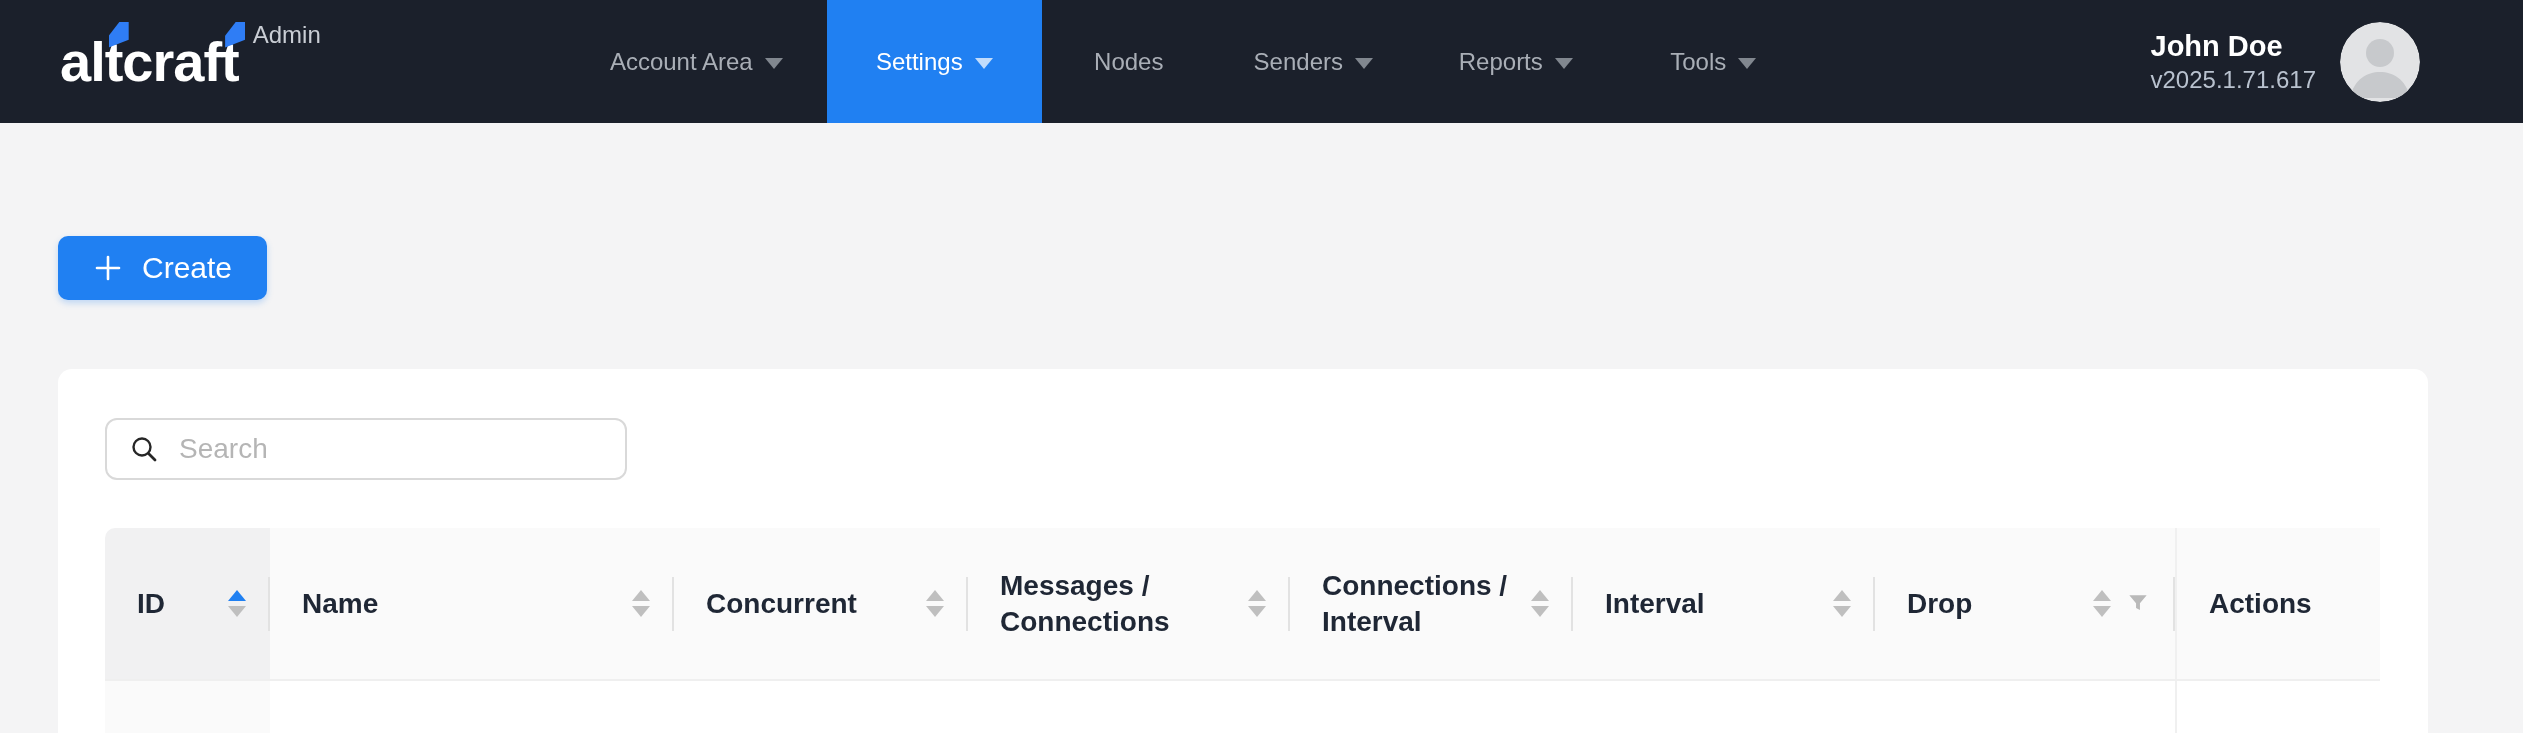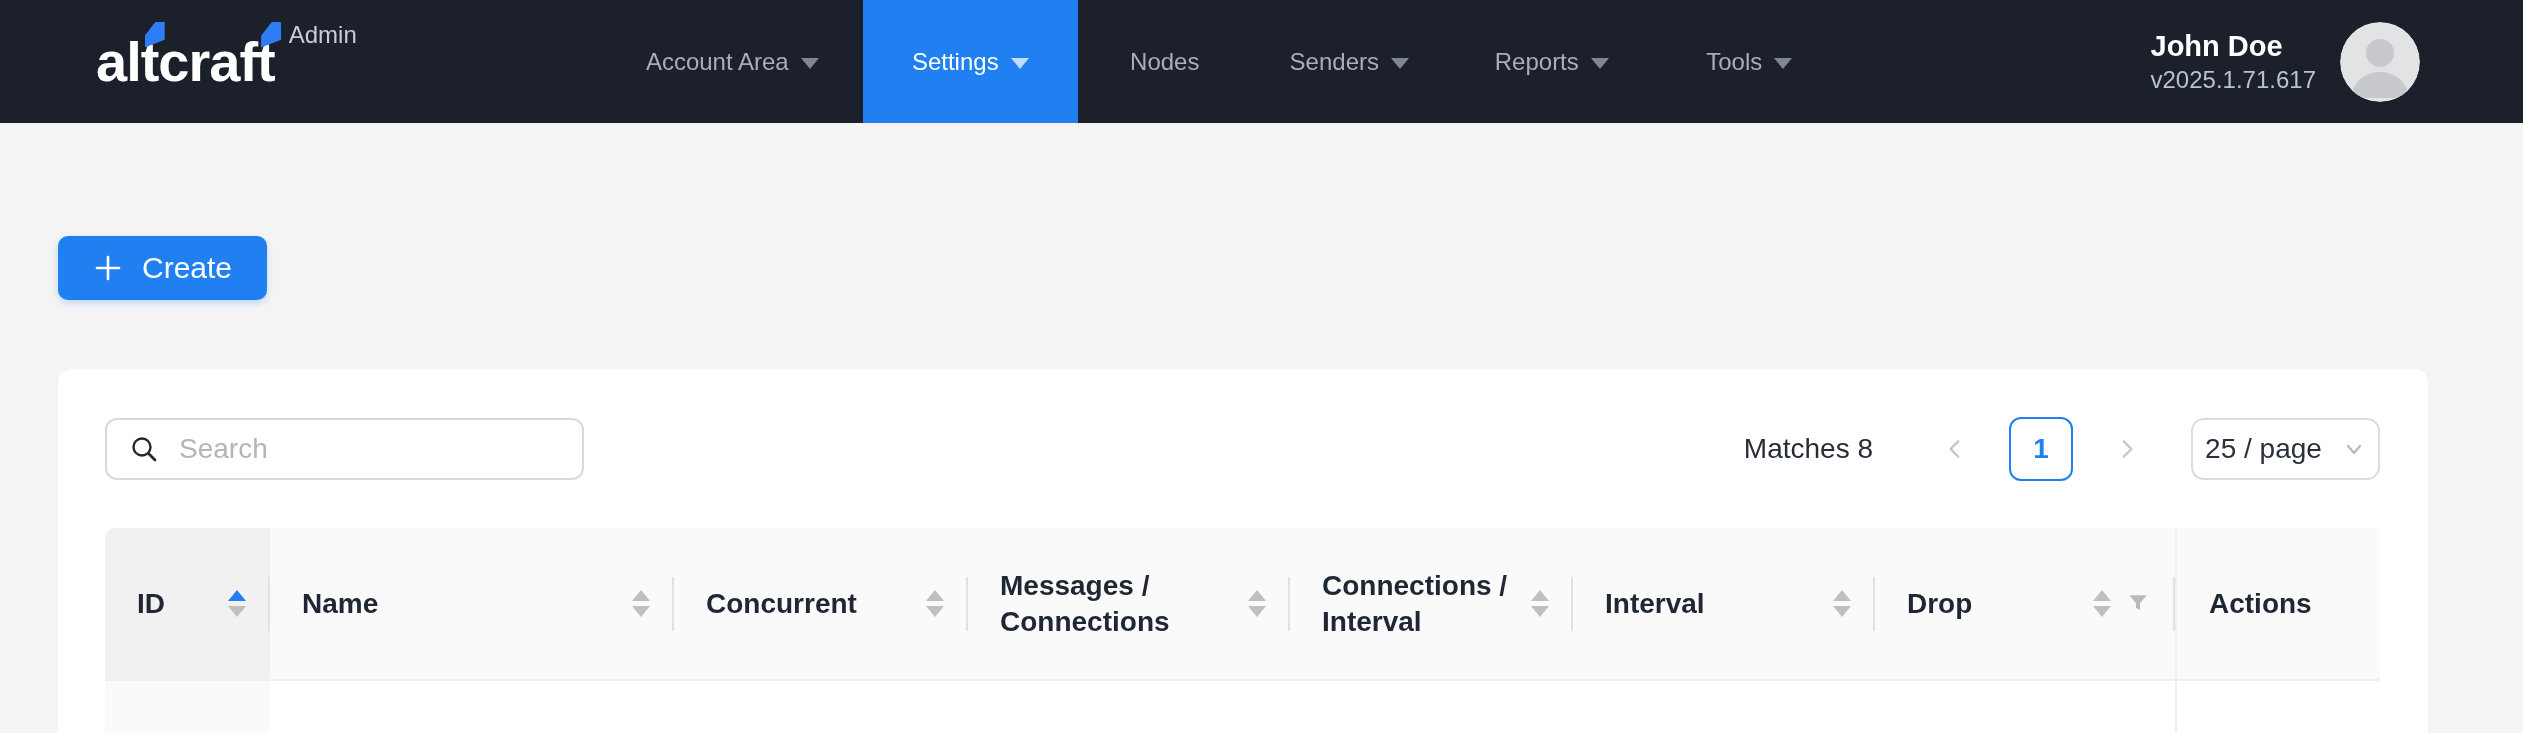--- a/index.html
+++ b/index.html
@@ -1,21 +1,21 @@
 <!DOCTYPE html>
 <html><head>
 <meta charset="utf-8">
 <style>
   * { margin:0; padding:0; box-sizing:border-box; }
   html,body { margin:0; padding:0; }
   body { font-family:"Liberation Sans", sans-serif; }
   .screen { position:relative; width:2523px; height:733px; background:#f4f4f5; overflow:hidden; }
 
   
-  .topnav { display:flex; align-items:stretch; height:123px; background:#1b202b; padding-left:96px; padding-right:103px; }
+  .topnav { display:flex; align-items:stretch; height:123px; background:#1b202b; padding-left:60px; padding-right:103px; }
   .logo-wrap { display:flex; align-items:center; }
   .logo { position:relative; color:#ffffff; font-size:56px; font-weight:700; letter-spacing:-1px; line-height:1; }
   .logo .lt { position:relative; display:inline-block; }
   .logo .lt::before { content:""; position:absolute; left:4px; top:-12px; width:20px; height:26px;
     background:#2f7df5; clip-path:polygon(0 100%, 100% 70%, 100% 0, 55% 0, 0 55%); }
   .logo-suffix { color:#c9cdd4; font-size:24px; font-weight:400; margin-left:14px; margin-bottom:26px; align-self:center; position:relative; top:-14px; }
   .menu { display:flex; align-items:stretch; margin-left:245px; }
   .menu-item { display:flex; align-items:center; justify-content:center; gap:12px; color:#a9aeb6; font-size:24px; cursor:pointer; }
   .menu-item.active { background:#2080f2; color:#ffffff; }
   .caret-down { width:0; height:0; border-left:9px solid transparent; border-right:9px solid transparent; border-top:11px solid currentColor; opacity:.72; margin-top:4px; }
@@ -29,21 +29,21 @@
   .page-head { display:flex; align-items:center; justify-content:space-between; margin:0 95px 0 58px; padding-top:57px; height:233px; padding-bottom:0; align-items:center; }
   .page-title { font-size:59px; font-weight:700; color:#222b3a; letter-spacing:-0.5px; padding-left:2px; }
   .btn-create { display:flex; align-items:center; gap:19px; height:64px; padding:0 35px; background:#2080f2; color:#ffffff;
     font-size:30px; border:none; border-radius:10px; cursor:pointer; box-shadow:0 3px 6px rgba(32,128,242,.25); font-family:"Liberation Sans", sans-serif; }
 
   
   .card { margin:13px 95px 0 58px; background:#ffffff; border-radius:14px 14px 0 0; padding:48px 48px 0 47px; height:500px; }
 
   
   .toolbar { display:flex; align-items:center; justify-content:space-between; height:64px; }
-  .search-box { position:relative; width:479px; height:62px; }
+  .search-box { position:relative; width:522px; height:62px; }
   .search-box input { width:100%; height:100%; border:2px solid #d9d9d9; border-radius:12px; padding:0 20px 0 72px;
     font-size:28px; color:#2a2f38; outline:none; font-family:"Liberation Sans", sans-serif; background:#ffffff; }
   .search-box input::placeholder { color:#b5b5b5; }
   .search-icon { position:absolute; left:24px; top:16px; }
   .toolbar-right { display:flex; align-items:center; }
   .matches { font-size:28px; color:#272d37; }
   .pg-chevron { display:flex; align-items:center; justify-content:center; width:50px; height:64px; cursor:pointer; }
   .pg-chevron.left { margin-left:58px; }
   .page-box { display:flex; align-items:center; justify-content:center; min-width:64px; height:64px; border:2px solid #2080f2; border-radius:12px;
     color:#2080f2; font-size:28px; font-weight:700; margin:0 28px; cursor:pointer; background:#fff; }
@@ -135,40 +135,20 @@
 
     <div class="toolbar">
       <div class="search-box">
         <svg class="search-icon" width="30" height="30" viewBox="0 0 30 30">
           <circle cx="13" cy="13" r="8.5" fill="none" stroke="#262626" stroke-width="2.4"></circle>
           <line x1="19.5" y1="19.5" x2="26" y2="26" stroke="#262626" stroke-width="2.8" stroke-linecap="round"></line>
         </svg>
         <input type="text" value="" placeholder="Search" style="">
       </div>
 
-      <div class="toolbar-right">
-        <span class="matches">Matches 8</span>
-        <span class="pg-chevron left">
-          <svg width="26" height="26" viewBox="0 0 24 24">
-            <polyline points="14,5 7,12 14,19" fill="none" stroke="#c6c6c6" stroke-width="2.2" stroke-linecap="round" stroke-linejoin="round"></polyline>
-          </svg>
-        </span>
-        <span class="page-box">1</span>
-        <span class="pg-chevron">
-          <svg width="26" height="26" viewBox="0 0 24 24">
-            <polyline points="10,5 17,12 10,19" fill="none" stroke="#c6c6c6" stroke-width="2.2" stroke-linecap="round" stroke-linejoin="round"></polyline>
-          </svg>
-        </span>
-        <span class="page-size">
-          <span>25 / page</span>
-          <svg width="24" height="24" viewBox="0 0 24 24">
-            <polyline points="6,9 12,16 18,9" fill="none" stroke="#b9b9b9" stroke-width="2.2" stroke-linecap="round" stroke-linejoin="round"></polyline>
-          </svg>
-        </span>
-      </div>
     </div>
 
     <table>
       <colgroup>
         <col style="width:165px">
           <col style="width:404px">
           <col style="width:294px">
           <col style="width:322px">
         <col style="width:283px">
           <col style="width:302px">

